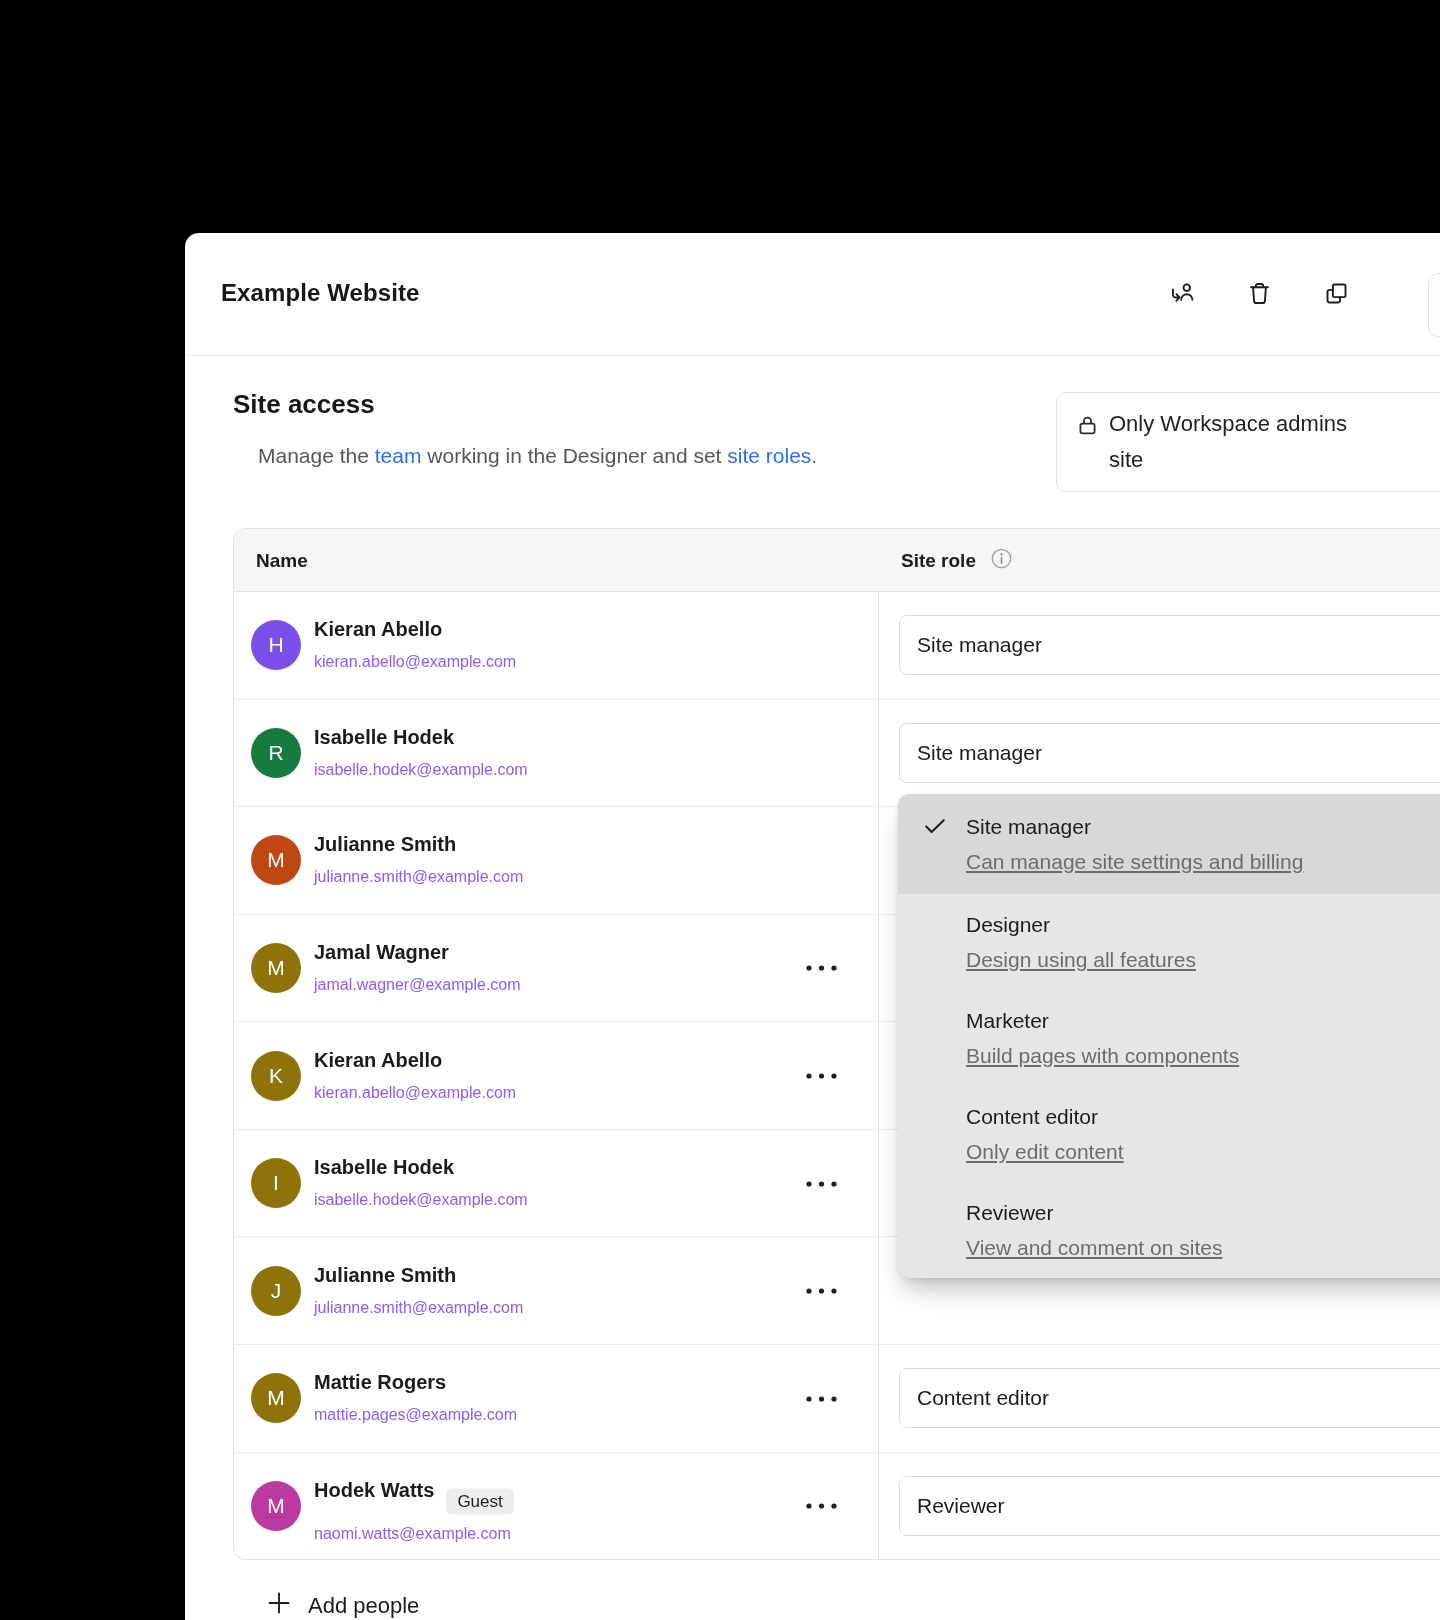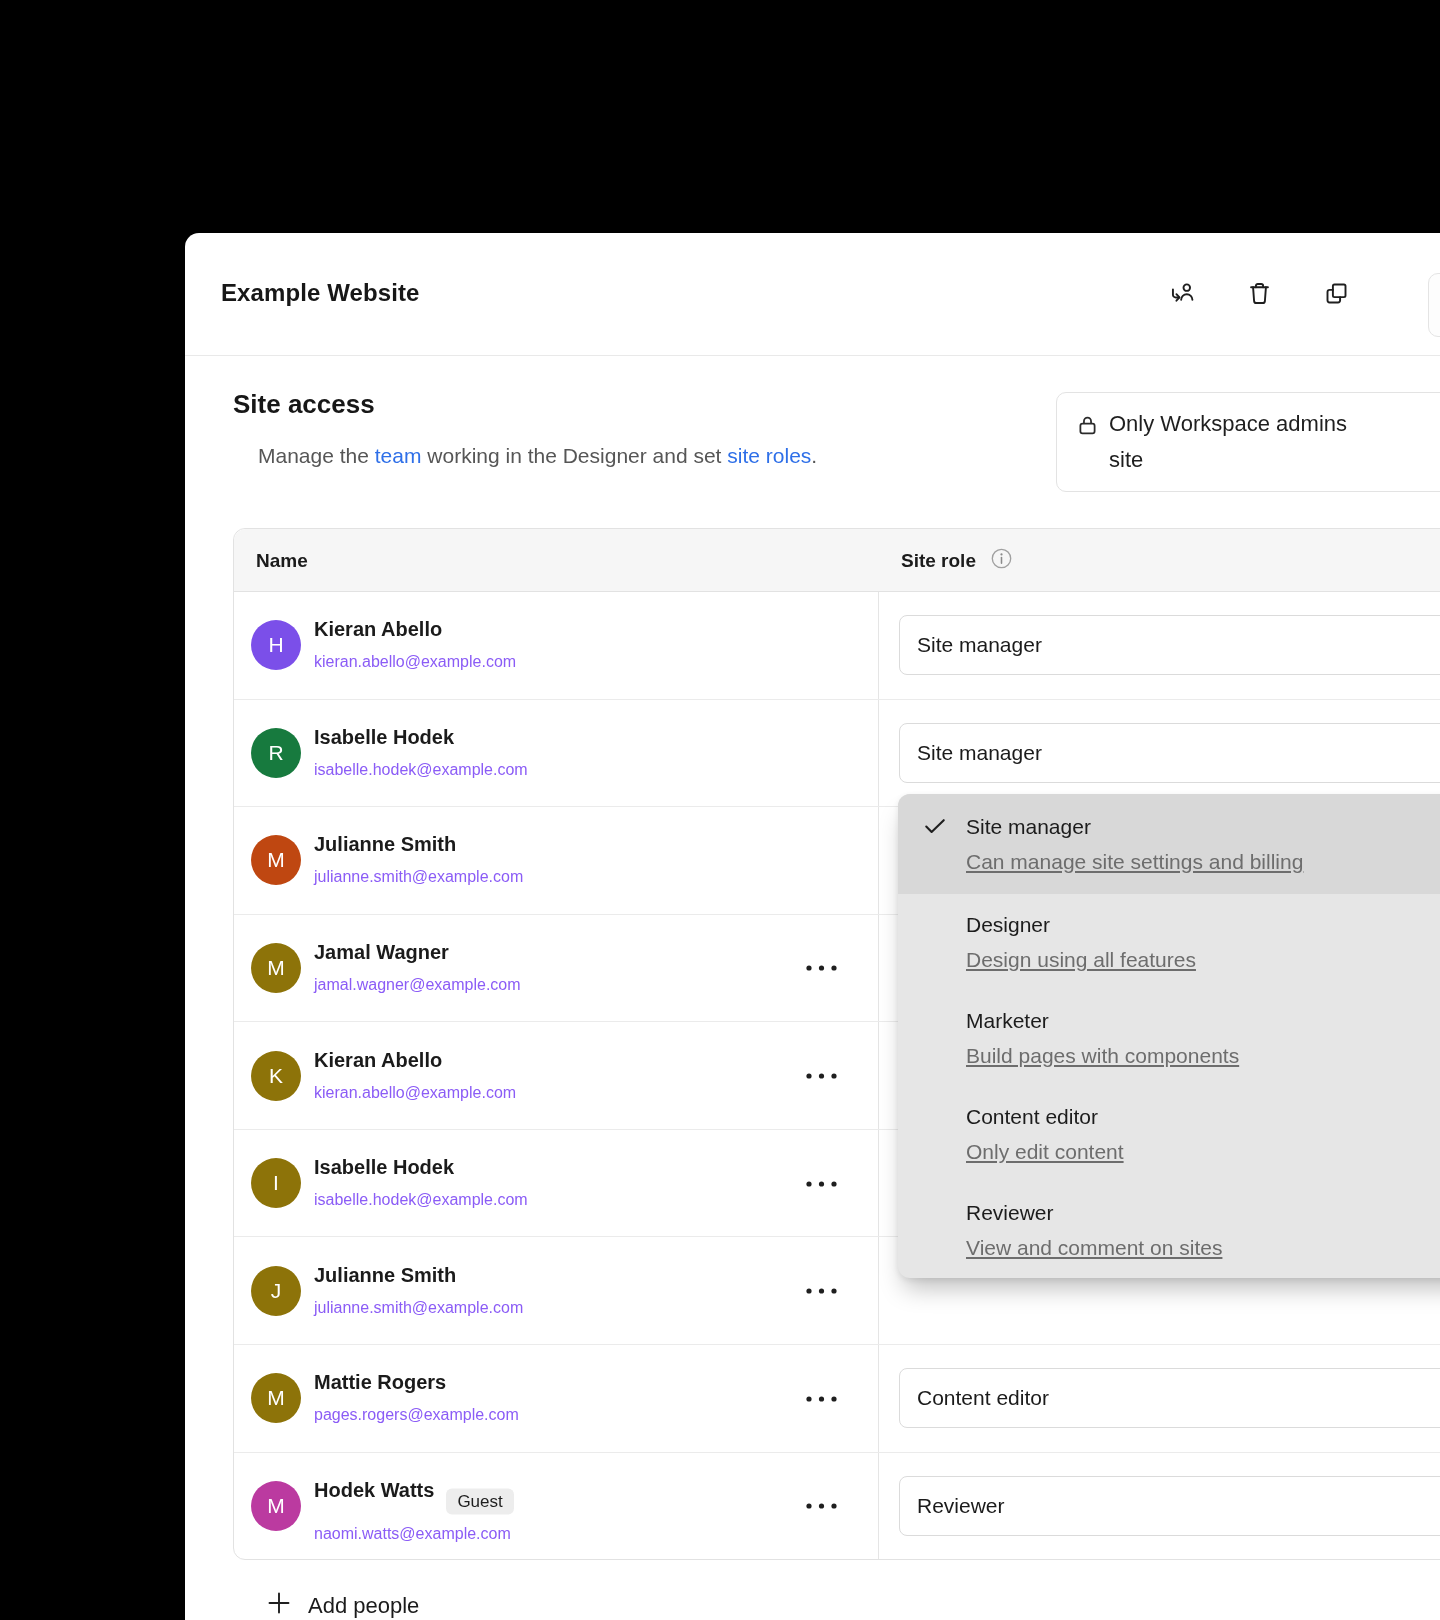--- a/index.html
+++ b/index.html
@@ -258,21 +258,21 @@
           </span>
         </button>
       </div>
 
       <div class="row">
         <div class="avatar" style="background: rgb(141, 115, 9);">M</div>
         <div class="who">
           <div class="name-line">
               <span class="p-name">Mattie Rogers</span>
             </div>
-          <div class="p-email">pages.rogers@example.com</div>
+          <div class="p-email">mattie.pages@example.com</div>
         </div>
         <button class="menu-btn">
           <span>
             <svg width="33" height="8" viewBox="0 0 33 8">
                 <circle cx="4" cy="4" r="2.6" fill="#1f1f1f"></circle>
                 <circle cx="16.5" cy="4" r="2.6" fill="#1f1f1f"></circle>
                 <circle cx="29" cy="4" r="2.6" fill="#1f1f1f"></circle>
               </svg>
           </span>
         </button>

